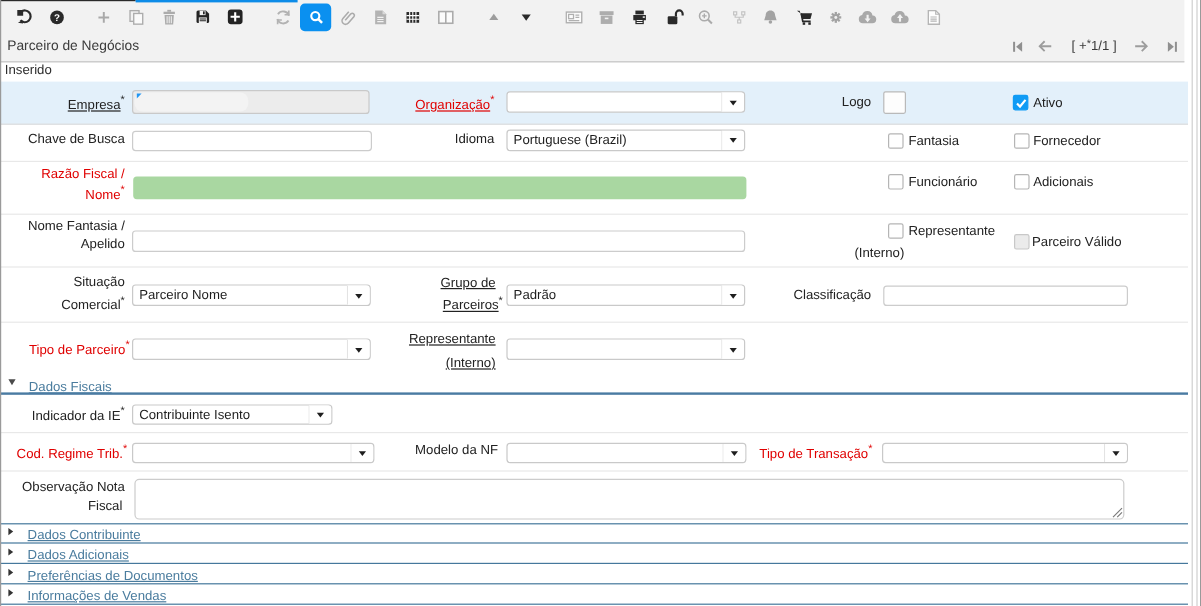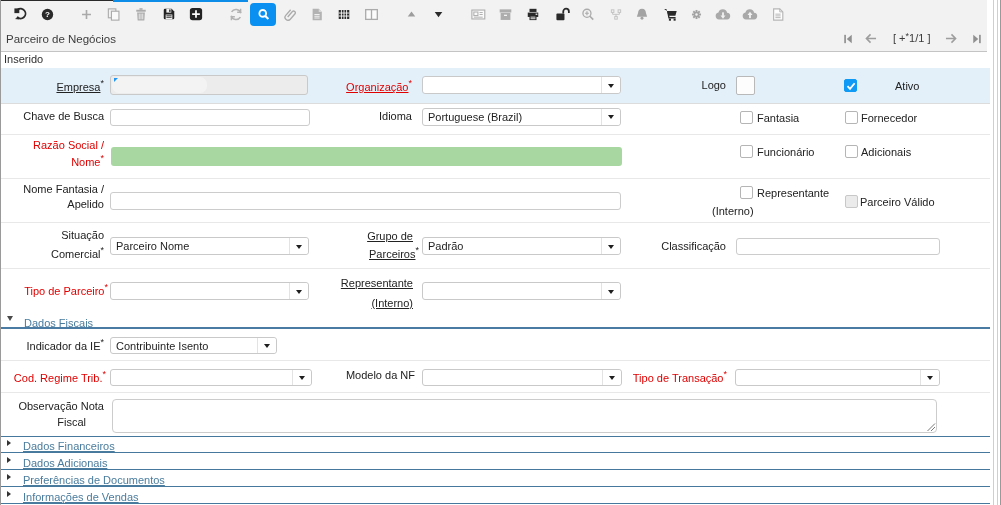--- a/index.html
+++ b/index.html
@@ -189,39 +189,39 @@
     <div class="cbtn">
       <div class="caret"></div>
     </div>
   </div>
 <div class="lb" style="left:650px;top:79px;width:76px">Logo</div>
 <div class="ab" style="left:736px;top:76px;width:19px;height:19px;background:#fdfdfd;border:1px solid #b9b9b9;border-radius:2px"></div>
 <div class="cb" style="left:844px;top:79px;background:#0f9bf5;border-color:#0f9bf5"></div>
 <svg style="left:846px;top:81px" width="10" height="10" viewBox="0 0 10 10">
     <path d="M1.5 5.2 L4 7.8 L8.6 2.2" stroke="#fff" stroke-width="1.8" fill="none"></path>
   </svg>
-<div class="lbl" style="left:895px;top:80px">Ativo</div>
+<div class="lbl" style="left:861px;top:80px">Ativo</div>
 
 <div class="ab" style="left:0;top:103px;width:990px;height:1px;background:#dcdcdc"></div>
 <div class="lb" style="left:0;top:110px;width:104px">Chave de Busca</div>
 <div class="ti" style="left:110px;top:109px;width:200px;height:17px"></div>
 <div class="lb" style="left:300px;top:110px;width:112px">Idioma</div>
 <div class="combo" style="left:422px;top:108px;width:199px;height:18px">
     <span>Portuguese (Brazil)</span>
     <div class="cbtn">
       <div class="caret" style="top:6px"></div>
     </div>
   </div>
 <div class="cb" style="left:740px;top:111px"></div>
 <div class="lbl" style="left:757px;top:112px">Fantasia</div>
 <div class="cb" style="left:845px;top:111px"></div>
 <div class="lbl" style="left:861px;top:112px">Fornecedor</div>
 
 <div class="ab" style="left:0;top:134px;width:990px;height:1px;background:#e8e8e8"></div>
-<div class="lb red" style="left:0;top:139px;width:104px">Razão Social /</div>
+<div class="lb red" style="left:0;top:139px;width:104px">Razão Fiscal /</div>
 <div class="lb red" style="left:0;top:153px;width:104px">Nome<sup style="font-size:9px">*</sup></div>
 <div class="ab" style="left:111px;top:147px;width:511px;height:19px;background:#a9d7a1;border-radius:3px"></div>
 <div class="cb" style="left:740px;top:145px"></div>
 <div class="lbl" style="left:757px;top:146px">Funcionário</div>
 <div class="cb" style="left:845px;top:145px"></div>
 <div class="lbl" style="left:861px;top:146px">Adicionais</div>
 
 <div class="ab" style="left:0;top:178px;width:990px;height:1px;background:#e8e8e8"></div>
 <div class="lb" style="left:0;top:183px;width:104px">Nome Fantasia /</div>
 <div class="lb" style="left:0;top:198px;width:104px">Apelido</div>
@@ -294,29 +294,29 @@
   </div>
 <div class="lb red" style="left:620px;top:369px;width:107px">Tipo de Transação<sup style="font-size:9px">*</sup></div>
 <div class="combo" style="left:735px;top:369px;width:205px;height:17px">
     <div class="cbtn">
       <div class="caret" style="top:6px"></div>
     </div>
   </div>
 
 <div class="ab" style="left:0;top:392px;width:990px;height:1px;background:#e8e8e8"></div>
 <div class="lb" style="left:0;top:400px;width:104px">Observação Nota</div>
-<div class="lb" style="left:0;top:416px;width:86px">Fiscal</div>
+<div class="lb" style="left:16px;top:416px;width:86px">Fiscal</div>
 <div class="ti" style="left:112px;top:399px;width:825px;height:34px;border-radius:4px"></div>
 <svg style="left:926px;top:422px" width="10" height="10" viewBox="0 0 10 10">
     <path d="M9 1.5 L1.5 9 M9 5 L5 9" stroke="#7a7a7a" stroke-width="1" fill="none"></path>
   </svg>
 
 <div class="ab" style="left:0;top:436px;width:990px;height:1px;background:#45789c"></div>
 <div class="tri-r" style="left:7px;top:440px"></div>
-<div class="sech" style="left:23px;top:440px">Dados Financeiros</div>
+<div class="sech" style="left:23px;top:440px">Dados Contribuinte</div>
 <div class="ab" style="left:0;top:452px;width:990px;height:1px;background:#45789c"></div>
 <div class="tri-r" style="left:7px;top:457px"></div>
 <div class="sech" style="left:23px;top:457px">Dados Adicionais</div>
 <div class="ab" style="left:0;top:469px;width:990px;height:1px;background:#45789c"></div>
 <div class="tri-r" style="left:7px;top:474px"></div>
 <div class="sech" style="left:23px;top:474px">Preferências de Documentos</div>
 <div class="ab" style="left:0;top:486px;width:990px;height:1px;background:#45789c"></div>
 <div class="tri-r" style="left:7px;top:491px"></div>
 <div class="sech" style="left:23px;top:491px">Informações de Vendas</div>
 <div class="ab" style="left:0;top:503px;width:990px;height:1px;background:#45789c"></div>

